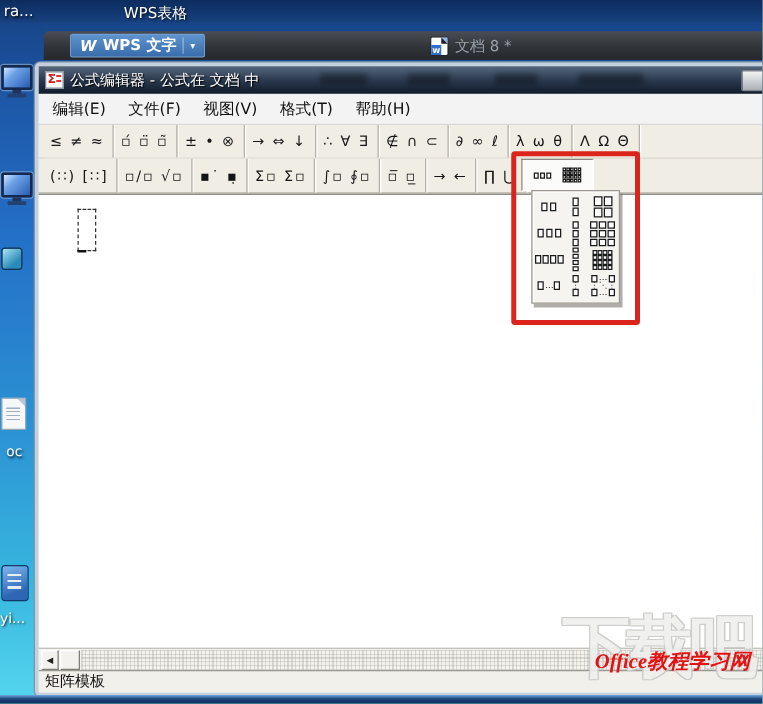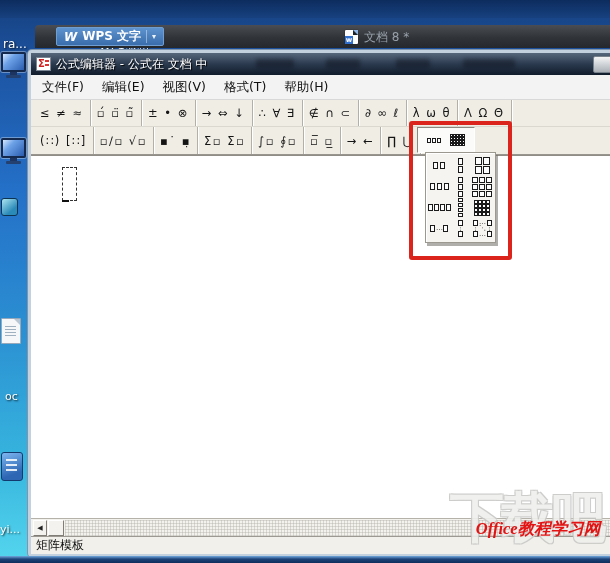--- a/index.html
+++ b/index.html
@@ -2,21 +2,21 @@
 <html><head>
 <meta charset="utf-8">
 <style>
   html,body{margin:0;padding:0;background:#666;}
   #screen{position:relative;width:610px;height:563px;overflow:hidden;
           font-family:"DejaVu Sans",sans-serif;
           background:linear-gradient(180deg,#16407f 0px,#1d55a4 70px,#2470c8 190px,#2b8fd2 330px,#36b4de 460px,#55d6ee 563px);}
   
   .top-strip{position:absolute;left:0;top:0;width:610px;height:18px;
              background:linear-gradient(#0d2c5e,#17417f);}
-  .dt-label{position:absolute;color:#fff;font-size:12px;text-shadow:1px 1px 2px rgba(0,0,0,.85);white-space:nowrap;margin-top:35px;}
+  .dt-label{position:absolute;color:#fff;font-size:12px;text-shadow:1px 1px 2px rgba(0,0,0,.85);white-space:nowrap;}
   
   .icon{position:absolute;}
   .mon .scr{width:21px;height:16px;border:2px solid #15294d;border-radius:2px;
             background:linear-gradient(135deg,#d6e8ff 0%,#6da2e8 35%,#2a5cae 100%);box-shadow:0 0 0 1px rgba(255,255,255,.35);}
   .mon .neck{width:7px;height:3px;background:#1d3460;margin:0 auto;}
   .mon .foot{width:15px;height:3px;background:#24406f;margin:0 auto;border-radius:1px;}
   .ico-small{width:15px;height:16px;border-radius:3px;border:1px solid #0d3350;
              background:linear-gradient(140deg,#aee6f2,#2a8ab8 70%);}
   .ico-doc{width:18px;height:24px;background:#f5f7f9;border:1px solid #97a8ba;border-radius:1px;position:relative;}
   .ico-doc:before{content:"";position:absolute;right:0;top:0;border-style:solid;border-width:0 6px 6px 0;
@@ -148,22 +148,22 @@
     <div class="title-bar">
       <span class="t-icon">Σ</span>
       <span class="t-text">公式编辑器 - 公式在 文档 中</span>
       <span class="t-smudge" style="left:225px;width:38px;"></span>
       <span class="t-smudge" style="left:295px;width:34px;"></span>
       <span class="t-smudge" style="left:365px;width:34px;"></span>
       <span class="t-smudge" style="left:432px;width:52px;"></span>
       <span class="t-close"></span>
     </div>
     <div class="menu-bar" id="menu-bar">
+        <span class="menu-item">编辑(E)</span>
         <span class="menu-item">文件(F)</span>
-        <span class="menu-item">编辑(E)</span>
         <span class="menu-item">视图(V)</span>
         <span class="menu-item">格式(T)</span>
         <span class="menu-item">帮助(H)</span>
       </div>
     <div class="toolbar">
       <div class="tb-row" id="tb-row1">
           <div class="tb-group">≤ ≠ ≈</div>
           <div class="tb-group">▫́ ▫̈ ▫̃</div>
           <div class="tb-group">± • ⊗</div>
           <div class="tb-group">→ ⇔ ↓</div>

